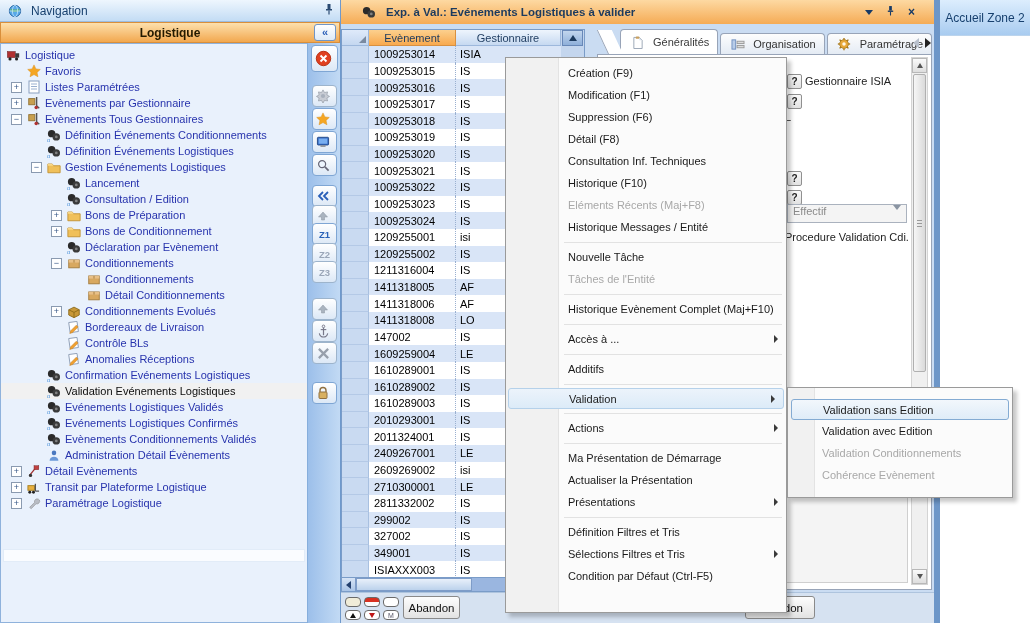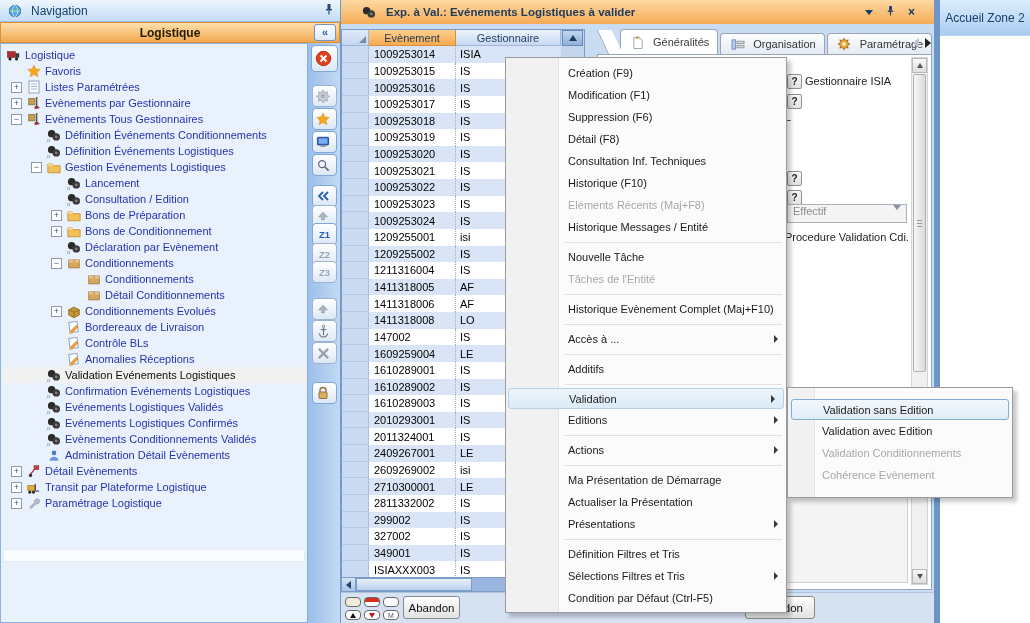--- a/index.html
+++ b/index.html
@@ -388,43 +388,43 @@
           <div class="trow">
             <span style="width: 60px; flex: 0 0 auto;"></span>
             <span class="ticon">
               <svg width="13" height="13" viewBox="0 0 14 14">
                 <rect x="2.5" y="1" width="9" height="11" fill="#fff" stroke="#90a0b8" transform="rotate(-8 7 6)"></rect>
                 <path d="M4 10.5l6-6 2 2-6 6-3 1z" fill="#f0a030" stroke="#c07818" stroke-width=".5"></path>
               </svg>
             </span>
             <span>Anomalies Réceptions</span>
           </div>
-          <div class="trow sel">
+          <div class="trow">
             <span style="width: 40px; flex: 0 0 auto;"></span>
             <span class="ticon">
               <svg width="15" height="13" viewBox="0 0 16 14">
                 <circle cx="6" cy="5" r="4" fill="#2a2a2a"></circle>
                 <circle cx="11" cy="8.5" r="4" fill="#3a3a3a"></circle>
                 <circle cx="11" cy="8.5" r="1.5" fill="#808080"></circle>
                 <text x="1" y="13.5" font-size="6" fill="#4a90d8">g</text>
               </svg>
             </span>
-            <span>Validation Evénements Logistiques</span>
-          </div>
-          <div class="trow">
+            <span>Confirmation Evénements Logistiques</span>
+          </div>
+          <div class="trow sel">
             <span style="width: 40px; flex: 0 0 auto;"></span>
             <span class="ticon">
               <svg width="15" height="13" viewBox="0 0 16 14">
                 <circle cx="6" cy="5" r="4" fill="#2a2a2a"></circle>
                 <circle cx="11" cy="8.5" r="4" fill="#3a3a3a"></circle>
                 <circle cx="11" cy="8.5" r="1.5" fill="#808080"></circle>
                 <text x="1" y="13.5" font-size="6" fill="#4a90d8">g</text>
               </svg>
             </span>
-            <span>Confirmation Evénements Logistiques</span>
+            <span>Validation Evénements Logistiques</span>
           </div>
           <div class="trow">
             <span style="width: 40px; flex: 0 0 auto;"></span>
             <span class="ticon">
               <svg width="15" height="13" viewBox="0 0 16 14">
                 <circle cx="6" cy="5" r="4" fill="#2a2a2a"></circle>
                 <circle cx="11" cy="8.5" r="4" fill="#3a3a3a"></circle>
                 <circle cx="11" cy="8.5" r="1.5" fill="#808080"></circle>
                 <text x="1" y="13.5" font-size="6" fill="#4a90d8">g</text>
               </svg>
@@ -944,24 +944,20 @@
       </div>
       <div class="msep"></div>
       <div class="mi">
         <span>Additifs</span>
       </div>
       <div class="msep"></div>
       <div class="mi hl">
         <span>Validation</span>
         <span class="arr"></span>
       </div>
-      <div class="mi">
-        <span>Editions</span>
-        <span class="arr"></span>
-      </div>
       <div class="msep"></div>
       <div class="mi">
         <span>Actions</span>
         <span class="arr"></span>
       </div>
       <div class="msep"></div>
       <div class="mi">
         <span>Ma Présentation de Démarrage</span>
       </div>
       <div class="mi">

